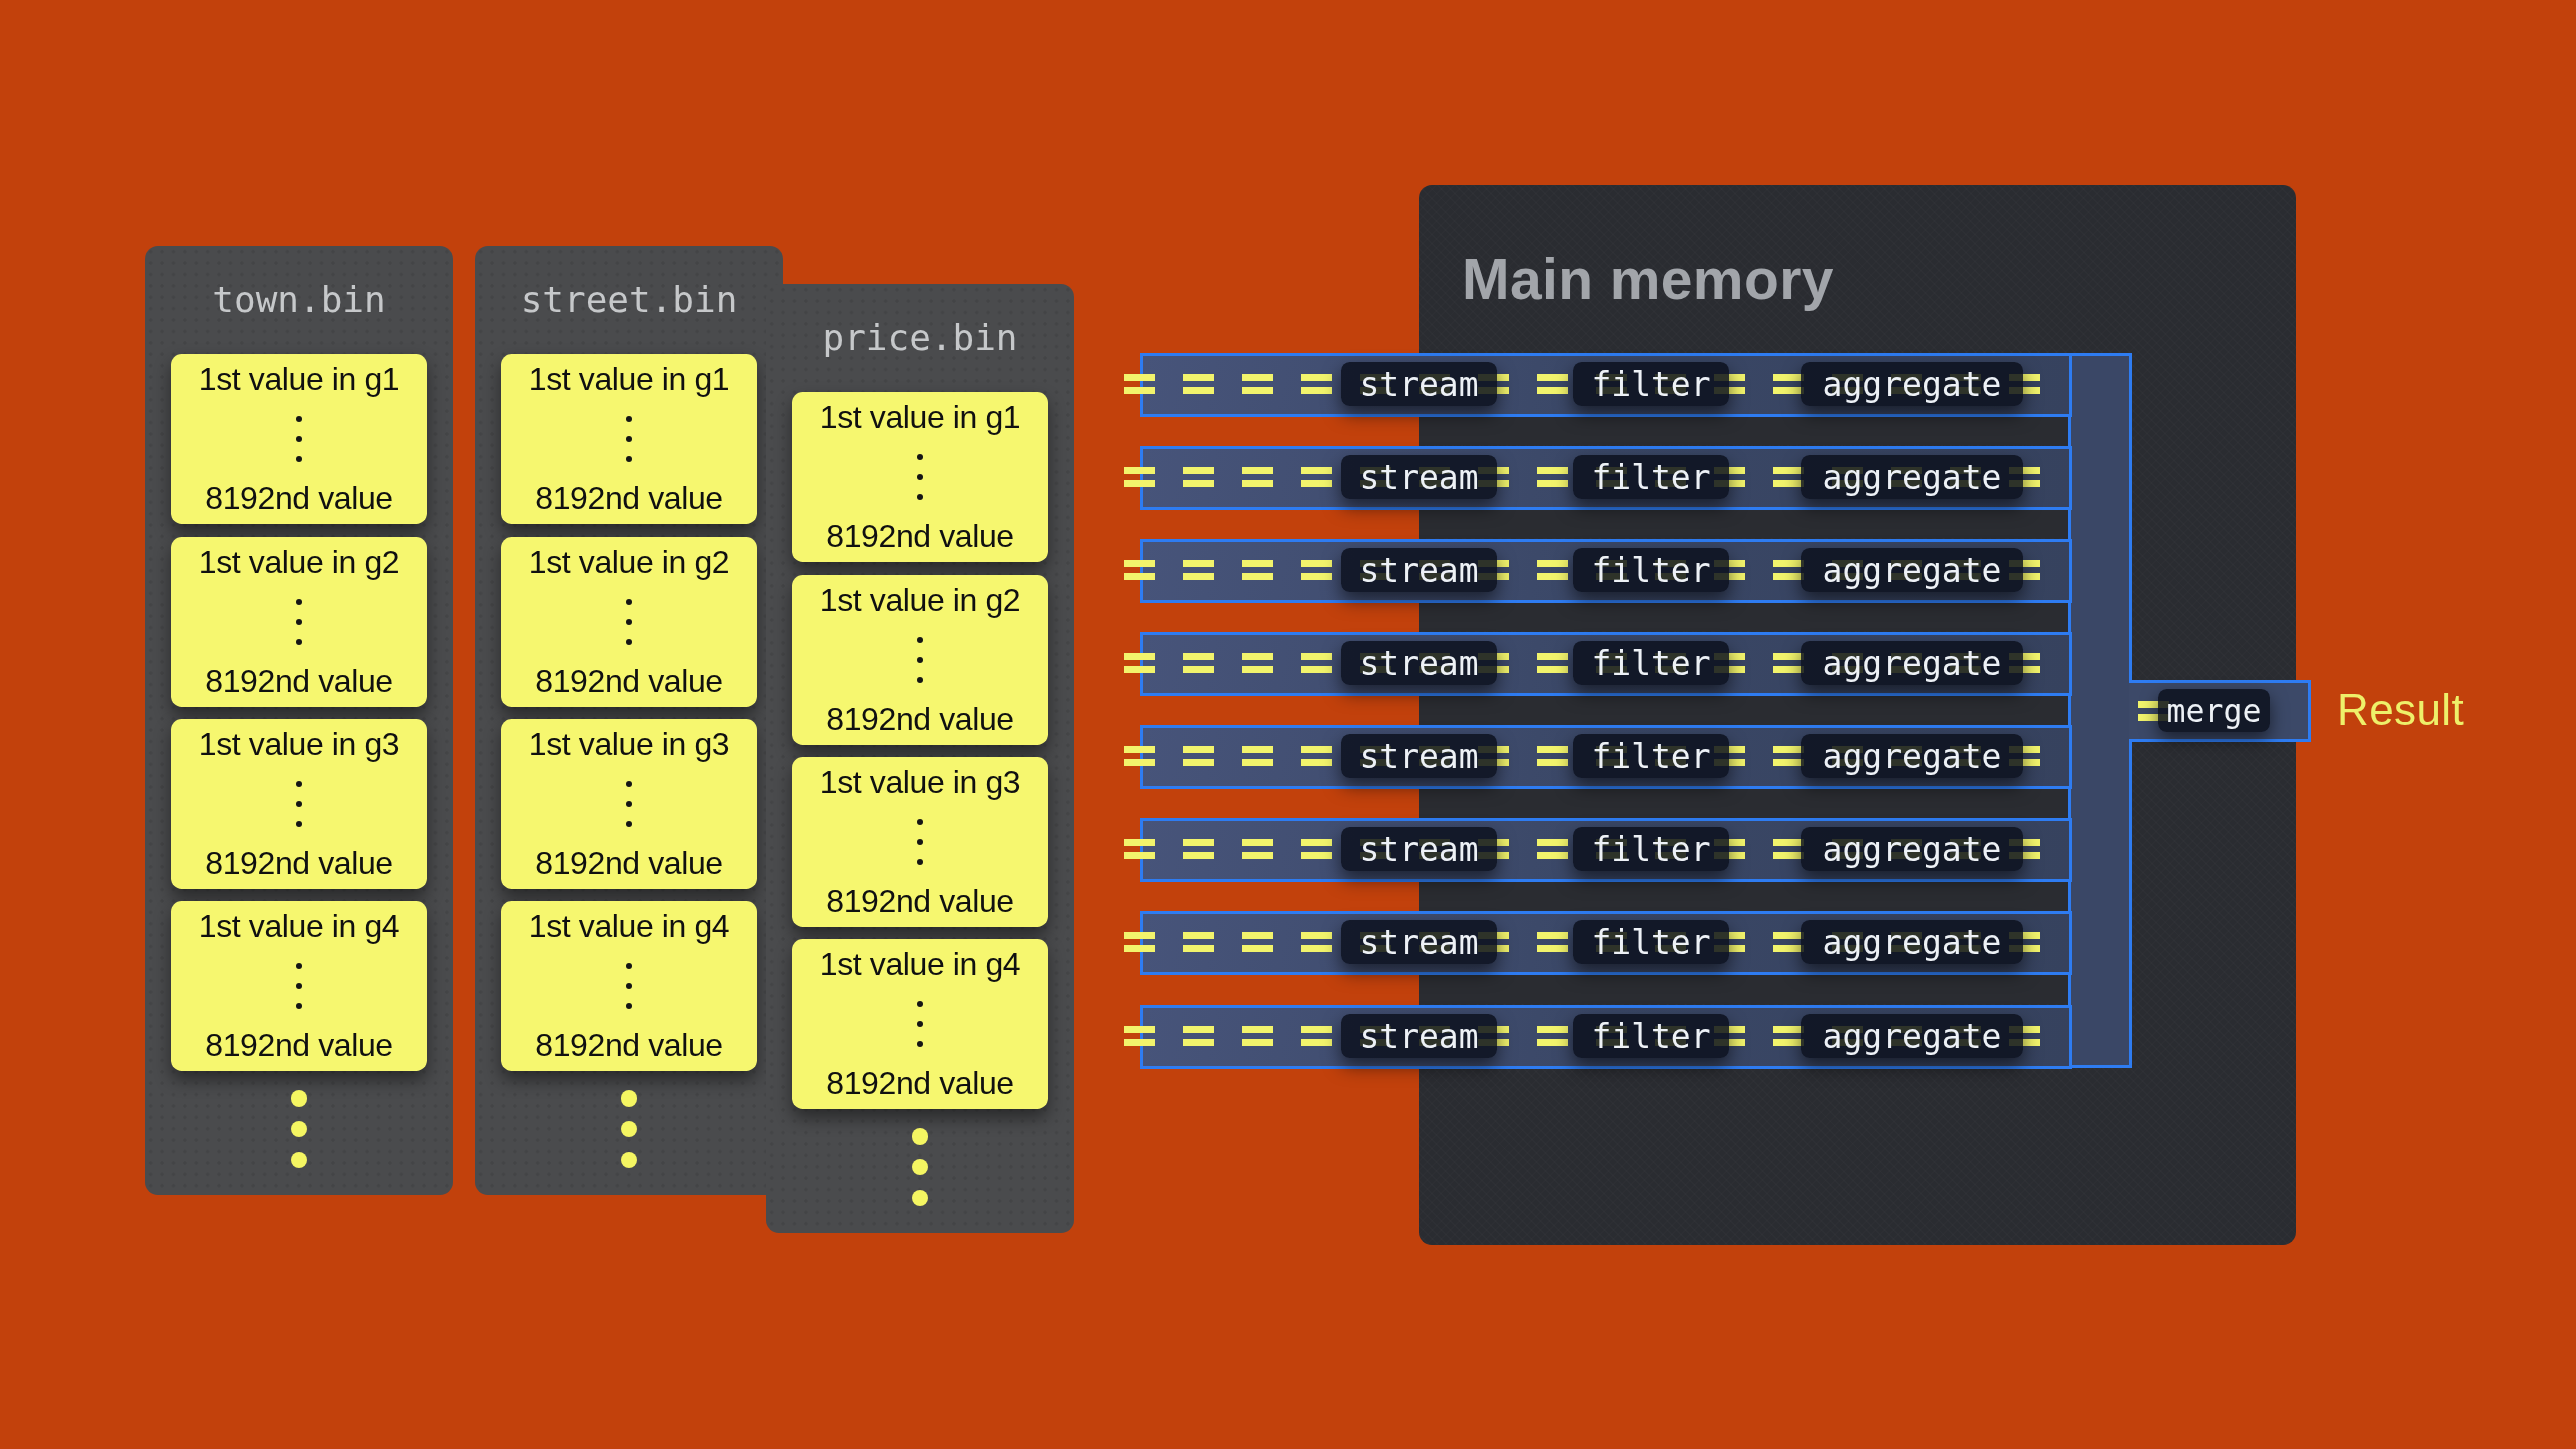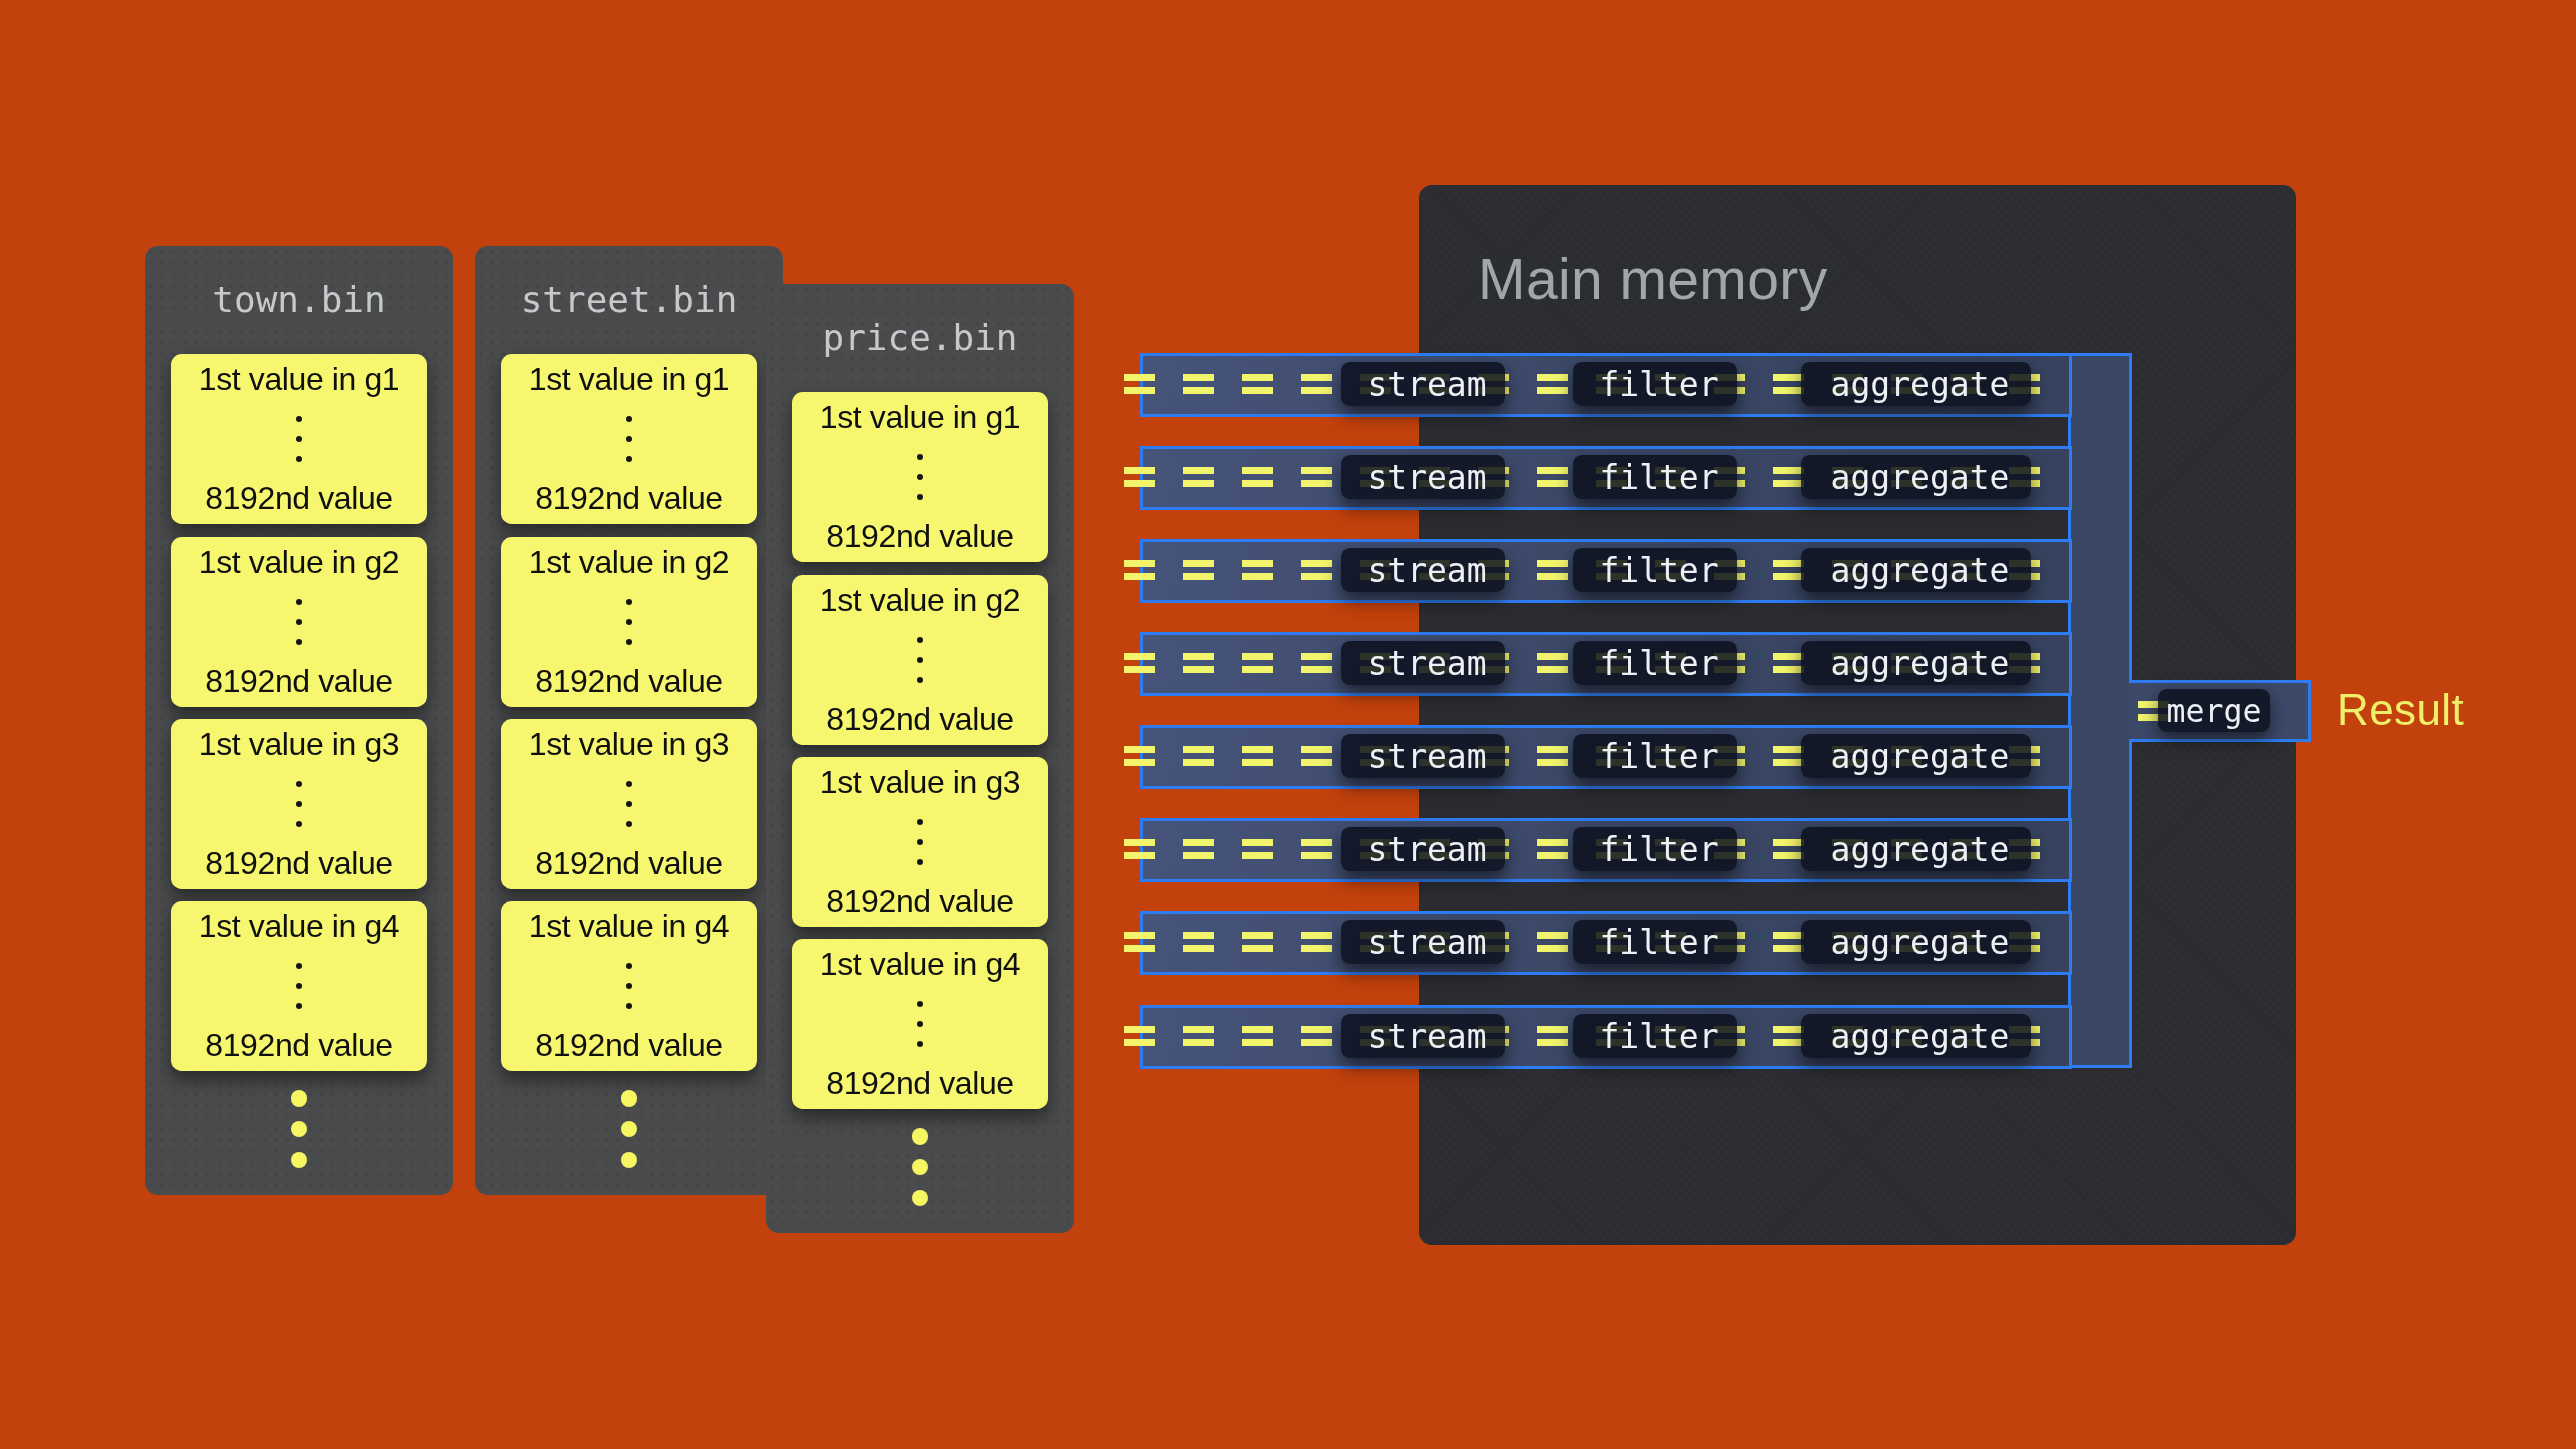--- a/index.html
+++ b/index.html
@@ -36,21 +36,21 @@
   
   #memory{
     position:absolute;left:1419px;top:185px;width:877px;height:1060px;border-radius:13px;
     background-color:#2a2c31;
     background-image:
       repeating-linear-gradient(45deg, rgba(255,255,255,0.015) 0 1.4px, transparent 1.4px 6.4px),
       repeating-linear-gradient(-45deg, rgba(255,255,255,0.012) 0 1.4px, transparent 1.4px 6.4px);
   }
   #memory-title{
     position:absolute;left:43px;top:60px;font-size:57px;line-height:69px;
-    color:#a2a5aa;font-weight:400;letter-spacing:0.4px;white-space:nowrap;margin-left:16px;
+    color:#a2a5aa;font-weight:700;letter-spacing:0.4px;white-space:nowrap;
   }
   
   .gapfill{position:absolute;left:1419px;width:649px;height:29px;background:#2a2c31;}
   #spine{
     position:absolute;left:2068px;top:353px;width:64px;height:715px;box-sizing:border-box;
     border:3.6px solid #2e7cf2;background:#3a4766;
   }
   .prow{
     position:absolute;left:1140px;width:932px;height:64px;box-sizing:border-box;
     border:3.6px solid #2e7cf2;
@@ -62,21 +62,21 @@
       repeating-linear-gradient(90deg,#f2f46c 0 31px, transparent 31px 59px),
       repeating-linear-gradient(90deg,#f2f46c 0 31px, transparent 31px 59px);
     background-size:100% 7.2px,100% 7.2px;
     background-position:0 0,0 13px;
     background-repeat:no-repeat,no-repeat;
   }
   .node{
     position:absolute;top:6.4px;height:44px;z-index:2;border-radius:8.6px;
     background:rgba(12,17,29,0.85);box-shadow:0 8.6px 18.6px rgba(0,0,0,0.55);
     display:flex;align-items:center;justify-content:center;
-    font-family:"DejaVu Sans Mono",monospace;font-size:33px;color:#edf1f6;white-space:nowrap;padding-left:8px;
+    font-family:"DejaVu Sans Mono",monospace;font-size:33px;color:#edf1f6;white-space:nowrap;
   }
   
   #merge-band{
     position:absolute;left:2129px;top:680px;width:182px;height:62px;box-sizing:border-box;
     border:3.6px solid #2e7cf2;border-left:none;background:#3c4968;
   }
   #merge-dash{
     position:absolute;left:2138px;top:701px;width:31px;height:20px;z-index:3;
     background-image:linear-gradient(#f2f46c 0 7.2px, transparent 7.2px 13px, #f2f46c 13px 20px);
   }

